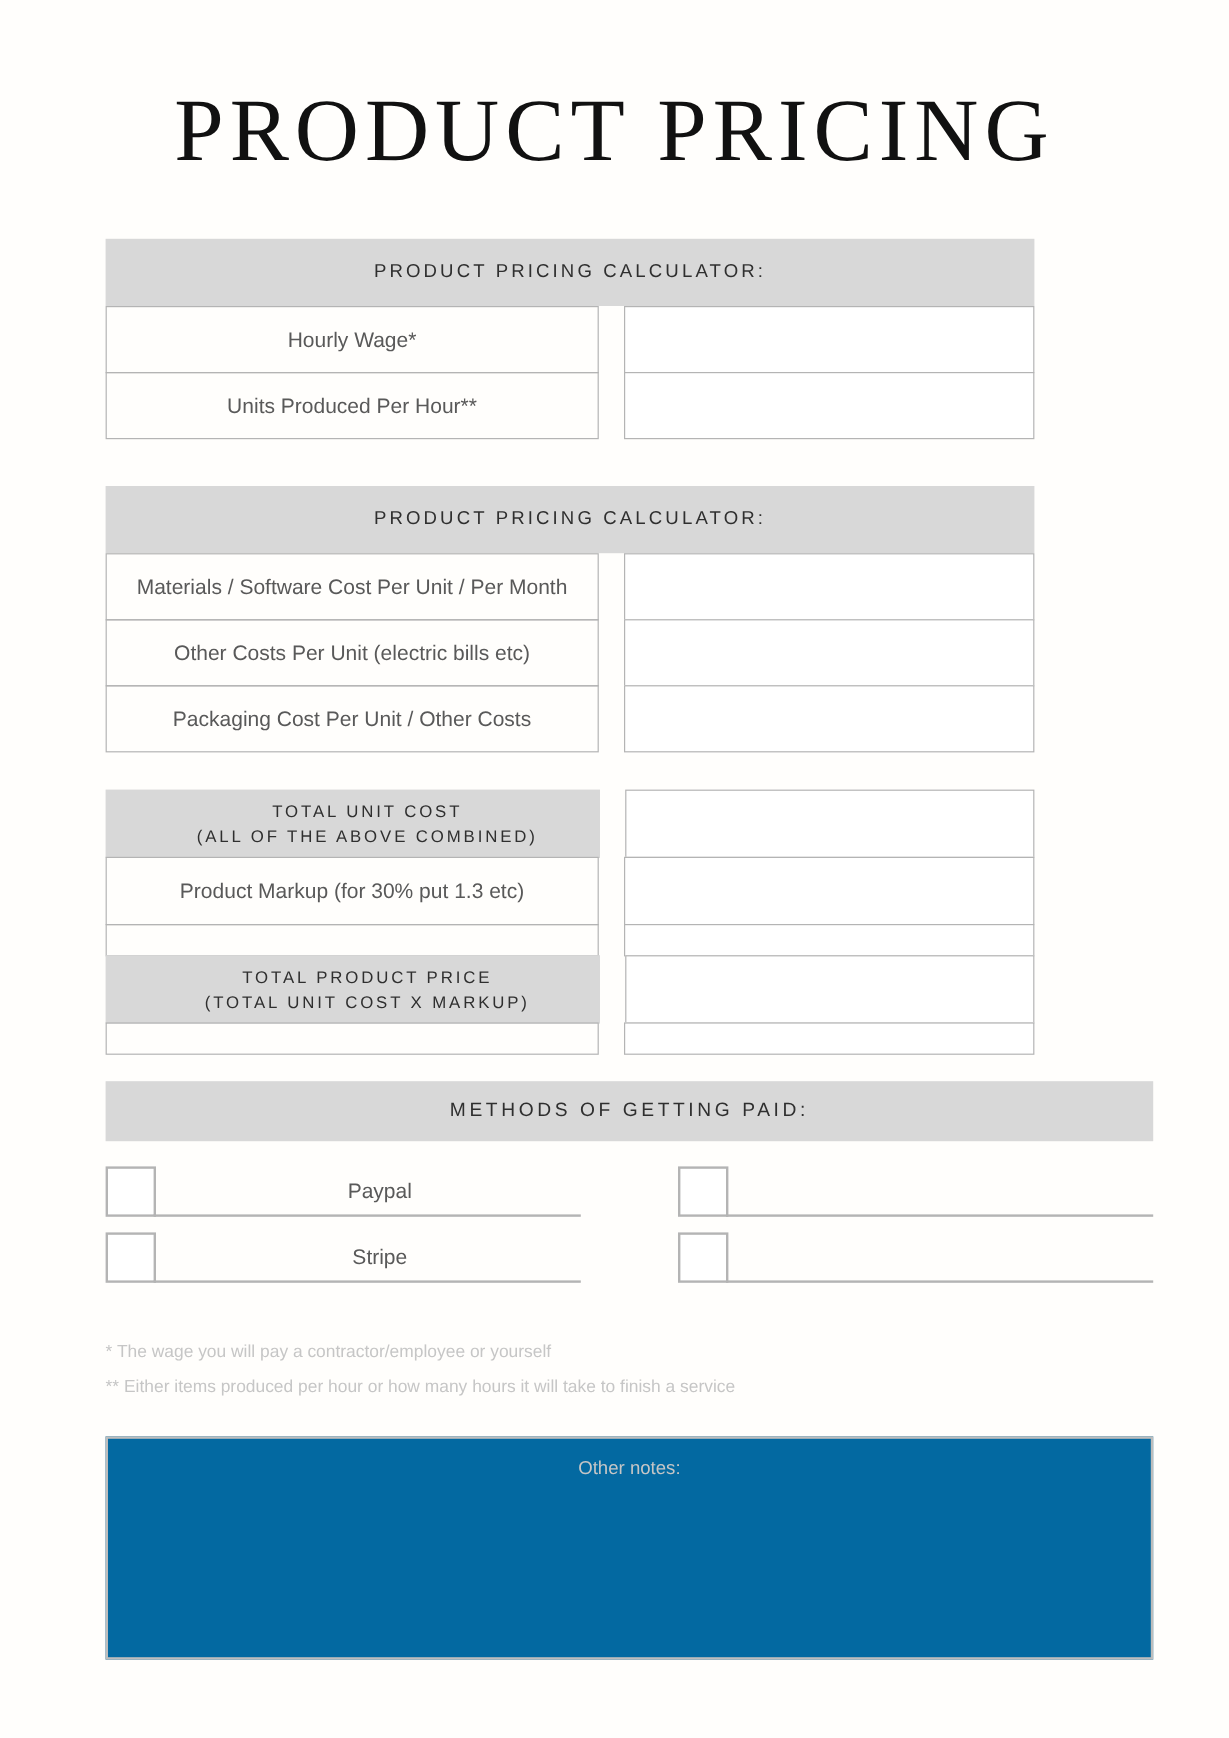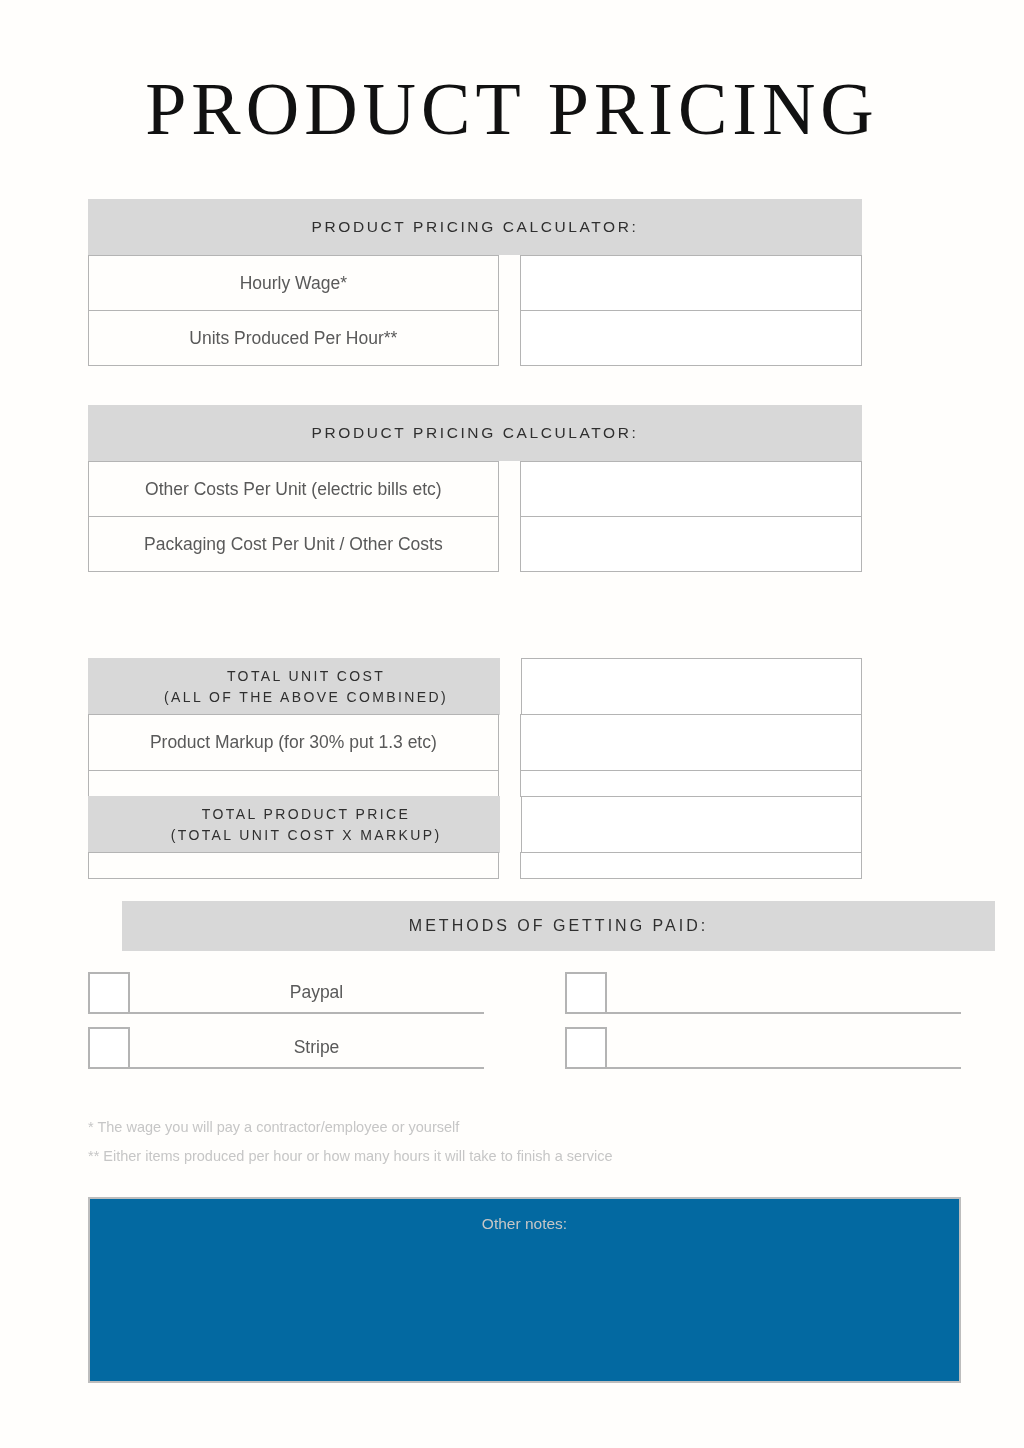--- a/index.html
+++ b/index.html
@@ -112,21 +112,20 @@
     left: 88px;
     width: 873px;
     height: 50px;
     background: #d8d8d8;
     color: #2f2f2f;
     display: flex;
     align-items: center;
     justify-content: center;
     font-size: 16px;
     letter-spacing: 3px;
-    margin-left: 34px;
   }
 
   .checks {
     position: absolute;
     left: 88px;
     width: 873px;
   }
   .check-row {
     display: flex;
     width: 873px;
@@ -203,20 +202,24 @@
     </div>
     <div class="row h56">
       <div class="cell-label">Units Produced Per Hour**</div>
       <div class="cell-value"></div>
     </div>
   </div>
 
   <div class="block" style="top:405px;">
     <div class="band tall">PRODUCT PRICING CALCULATOR:</div>
     <div class="row h56">
+      <div class="cell-label">Materials / Software Cost Per Unit / Per Month</div>
+      <div class="cell-value"></div>
+    </div>
+    <div class="row h56">
       <div class="cell-label">Other Costs Per Unit (electric bills etc)</div>
       <div class="cell-value"></div>
     </div>
     <div class="row h56">
       <div class="cell-label">Packaging Cost Per Unit / Other Costs</div>
       <div class="cell-value"></div>
     </div>
   </div>
 
   <div class="block" style="top:658px;">

